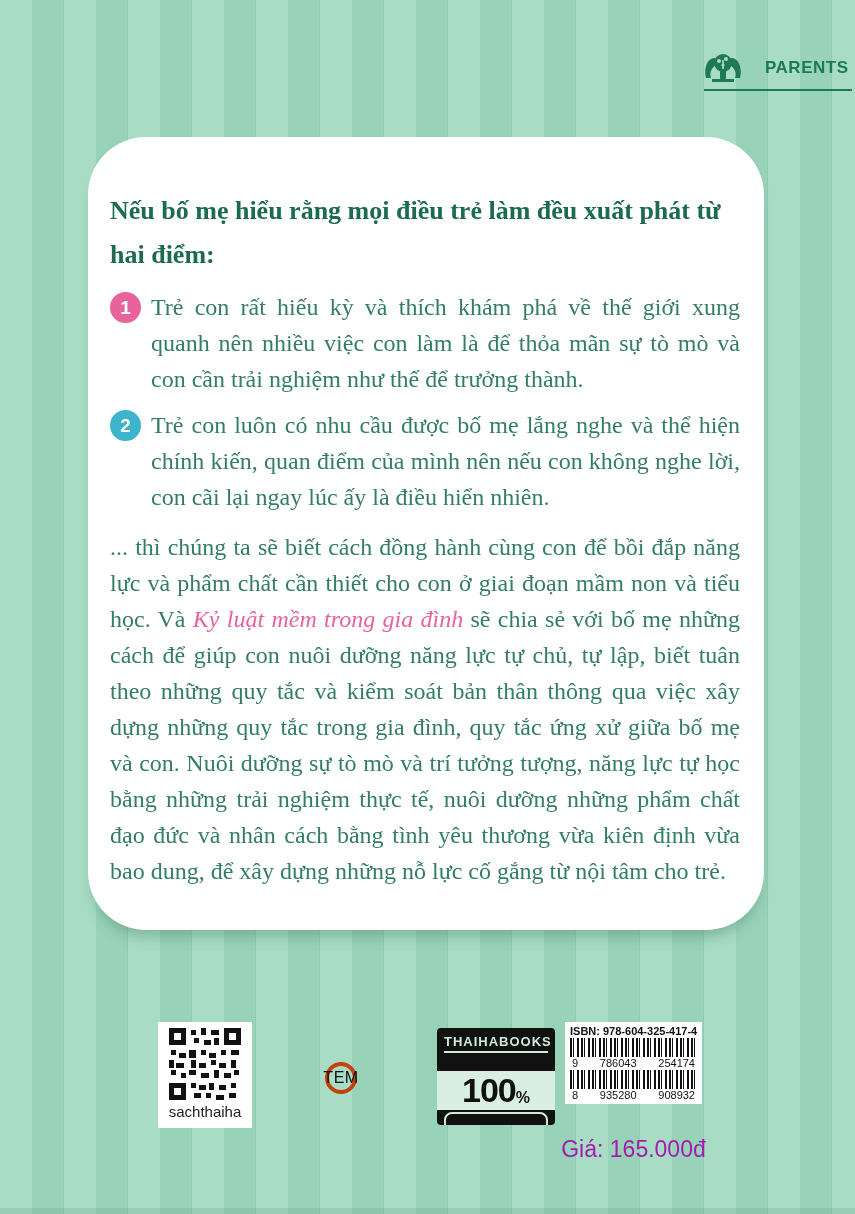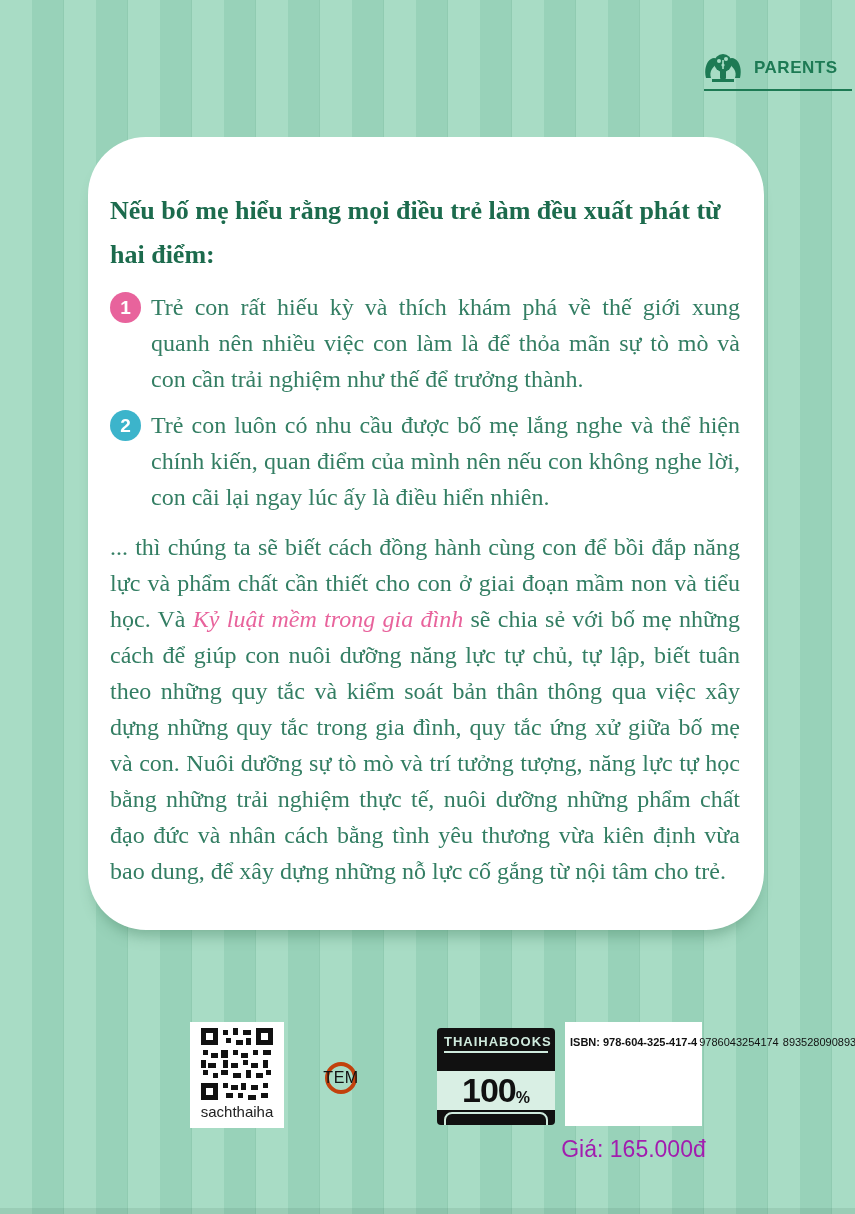--- a/index.html
+++ b/index.html
@@ -6,21 +6,21 @@
   body{
     width:855px;height:1214px;position:relative;overflow:hidden;
     background:repeating-linear-gradient(90deg,
       #a8dcc5 0 32px, #98d2b9 32px 63px, #90cbb1 63px 64px);
     font-family:"Liberation Sans","DejaVu Sans",sans-serif;
   }
   .bottom-edge{position:absolute;left:0;bottom:0;width:855px;height:6px;
     background:rgba(40,80,60,.10);}
   
   .brand{position:absolute;left:704px;top:52px;width:150px;}
-  .brand-row{display:flex;align-items:center;gap:12px;}
+  .brand-row{display:flex;align-items:center;gap:23px;}
   .brand-name{color:#1d7a54;font-weight:bold;font-size:17px;letter-spacing:.5px;}
   .brand-rule{margin-top:5px;height:2px;background:#1d7a54;width:148px;}
   
   .card{
     position:absolute;left:88px;top:137px;width:676px;height:793px;
     background:#ffffff;border-radius:58px;box-sizing:border-box;
     padding:52px 24px 0 22px;overflow:hidden;
     box-shadow:0 12px 14px -6px rgba(70,130,100,.45);
     font-family:"Liberation Serif","DejaVu Serif",serif;
   }
@@ -37,40 +37,40 @@
   .badge-pink{background:#e8639c;}
   .badge-teal{background:#3cb4cb;}
   .point-text,.paragraph{
     font-size:24px;line-height:36px;color:#337e63;text-align:justify;margin:0;
   }
   .paragraph{margin-top:14px;}
   .book-title{color:#e8639c;font-style:italic;}
   
   .qr-card{position:absolute;left:158px;top:1022px;width:94px;height:106px;
     background:#fff;display:flex;flex-direction:column;align-items:center;
-    justify-content:flex-start;padding-top:6px;box-sizing:border-box;margin-left:32px;}
+    justify-content:flex-start;padding-top:6px;box-sizing:border-box;}
   .qr-label{font-size:15px;color:#222;margin-top:3px;}
   .tem{position:absolute;left:325px;top:1062px;width:32px;height:32px;
     border:4px solid #c2410c;border-radius:50%;box-sizing:border-box;
     display:flex;align-items:center;justify-content:center;
     font-size:16px;color:#111;letter-spacing:.5px;}
   .stamp{position:absolute;left:437px;top:1028px;width:118px;height:97px;
     background:#111;border-radius:4px;box-sizing:border-box;
     display:flex;flex-direction:column;overflow:hidden;padding:6px 7px;}
   .stamp-top{color:#cfeadd;font-size:13px;font-weight:bold;letter-spacing:1px;
     text-align:center;border-bottom:2px solid #cfeadd;padding-bottom:2px;}
   .stamp-mid{background:#d9efe4;flex:1;display:flex;align-items:center;
     justify-content:center;color:#111;margin:18px -7px 2px -7px;}
   .stamp-100{font-size:34px;font-weight:bold;letter-spacing:-1px;}
   .stamp-pct{font-size:16px;font-weight:bold;align-self:flex-end;margin-bottom:3px;}
   .stamp-bot{border:2px solid #cfeadd;border-radius:8px;color:#cfeadd;
     font-size:11px;font-weight:bold;text-align:center;padding:15px 0;letter-spacing:.5px;}
-  .barcode-card{position:absolute;left:565px;top:1022px;width:137px;height:104px;
-    background:#fff;box-sizing:border-box;padding:14px 5px;display:flex;
-    flex-direction:row;}
+  .barcode-card{position:absolute;left:565px;top:1022px;width:137px;height:82px;
+    background:#fff;box-sizing:border-box;padding:3px 5px;display:flex;
+    flex-direction:column;}
   .isbn{font-size:11px;font-weight:bold;color:#111;text-align:center;white-space:nowrap;}
   .bars{height:26px;margin-top:1px;
     background:repeating-linear-gradient(90deg,#111 0 2px,#fff 2px 3px,
       #111 3px 4px,#fff 4px 7px,#111 7px 9px,#fff 9px 11px);}
   .digits{display:flex;justify-content:space-between;font-size:11px;color:#111;
     padding:0 2px;line-height:12px;}
   .price{position:absolute;left:560px;top:1136px;width:147px;text-align:center;
     font-size:23px;color:#a21caf;}
   svg{display:block;}
 </style>

